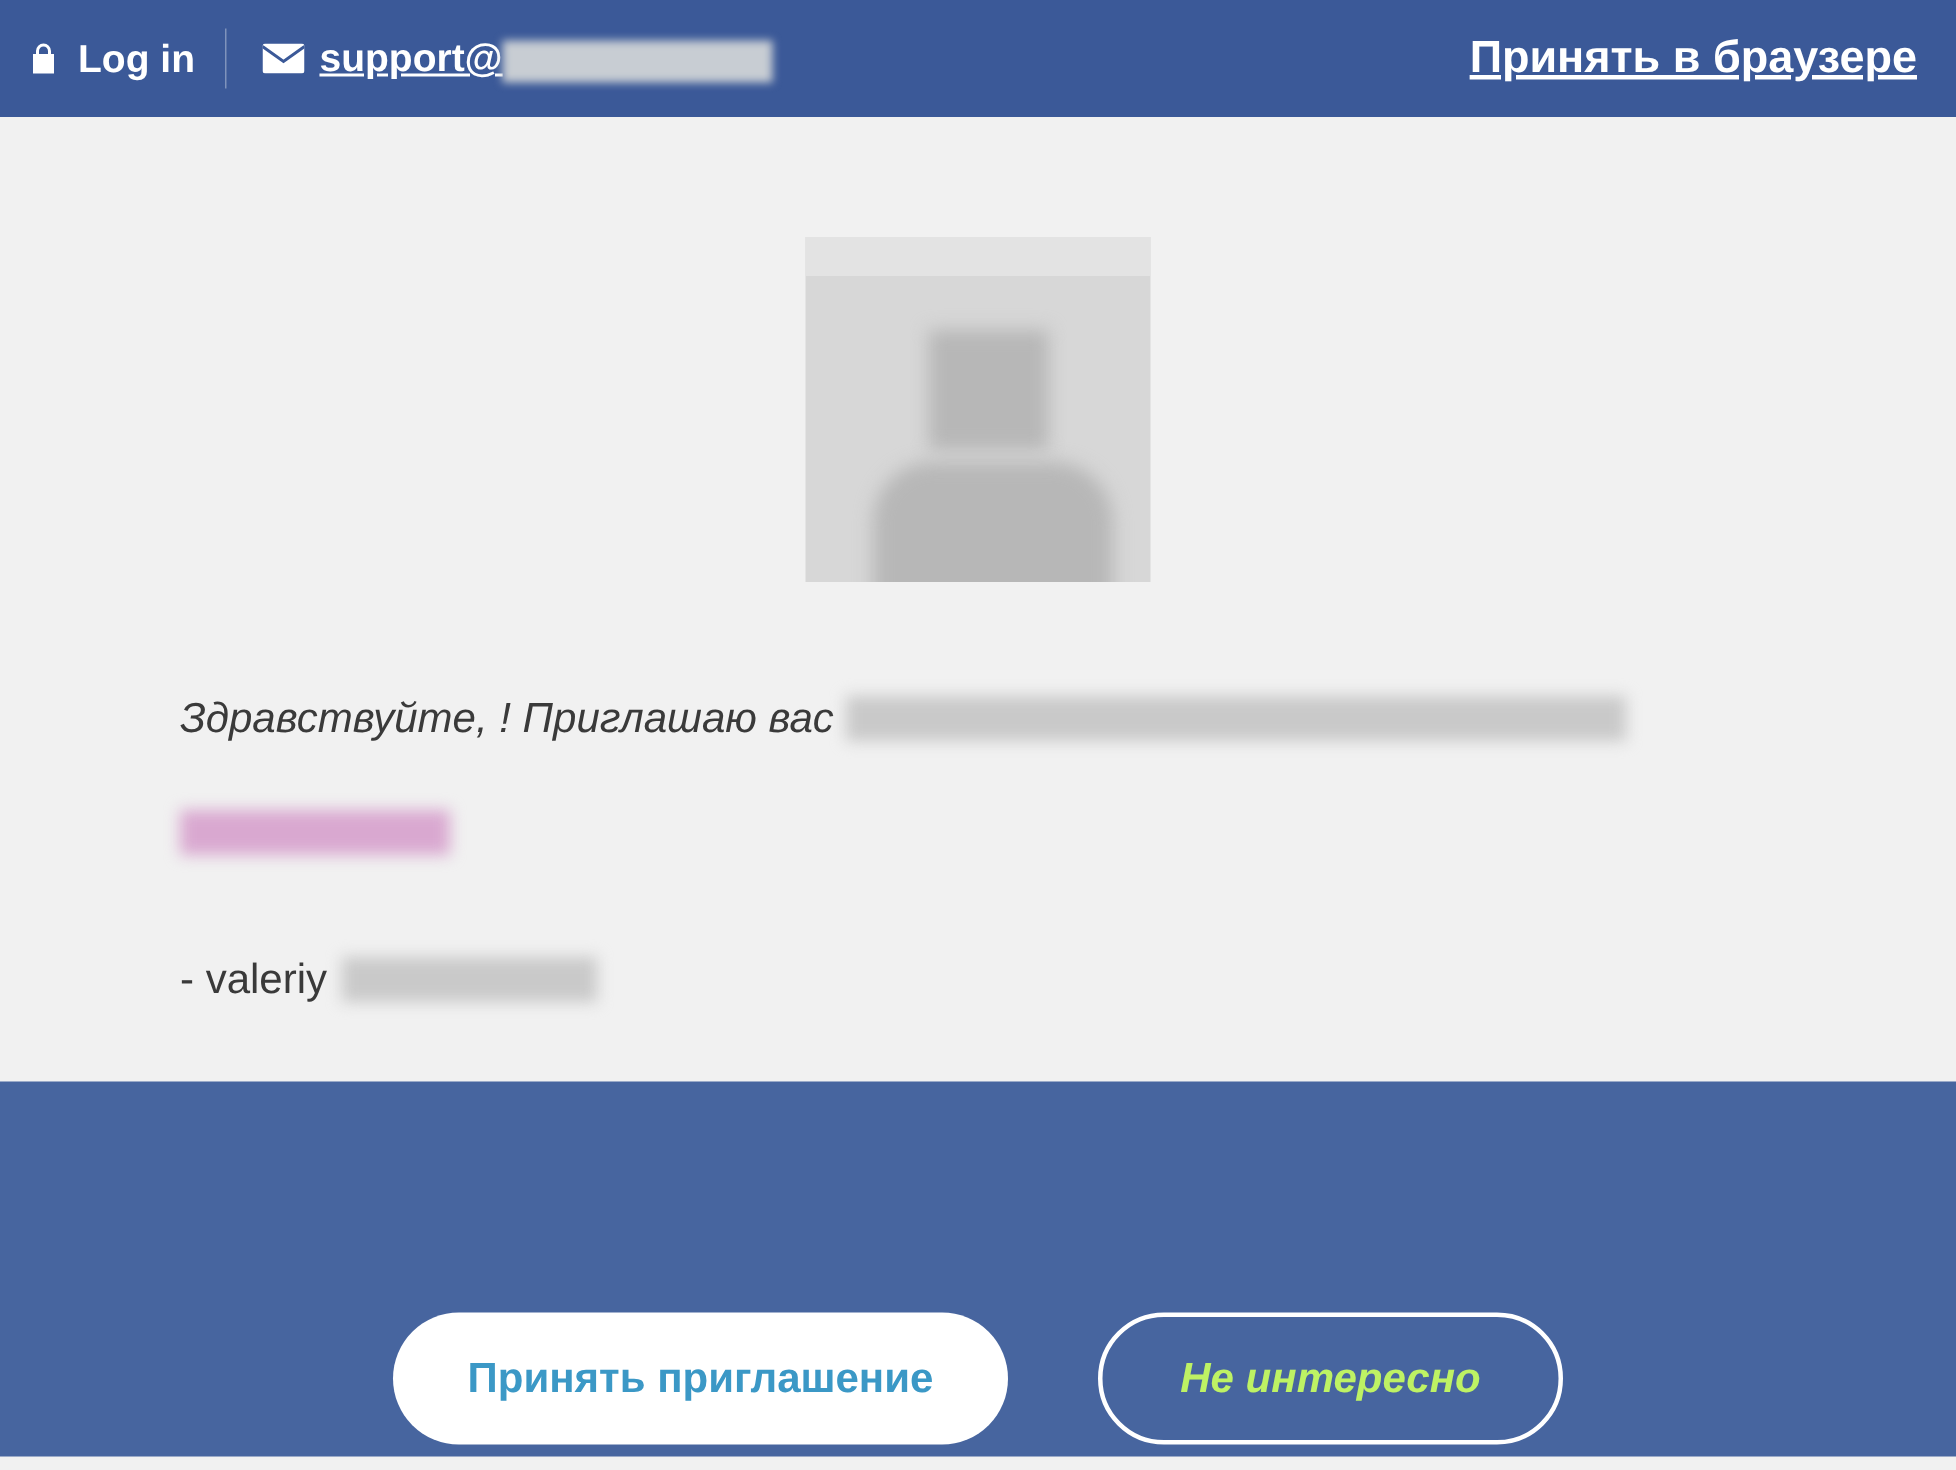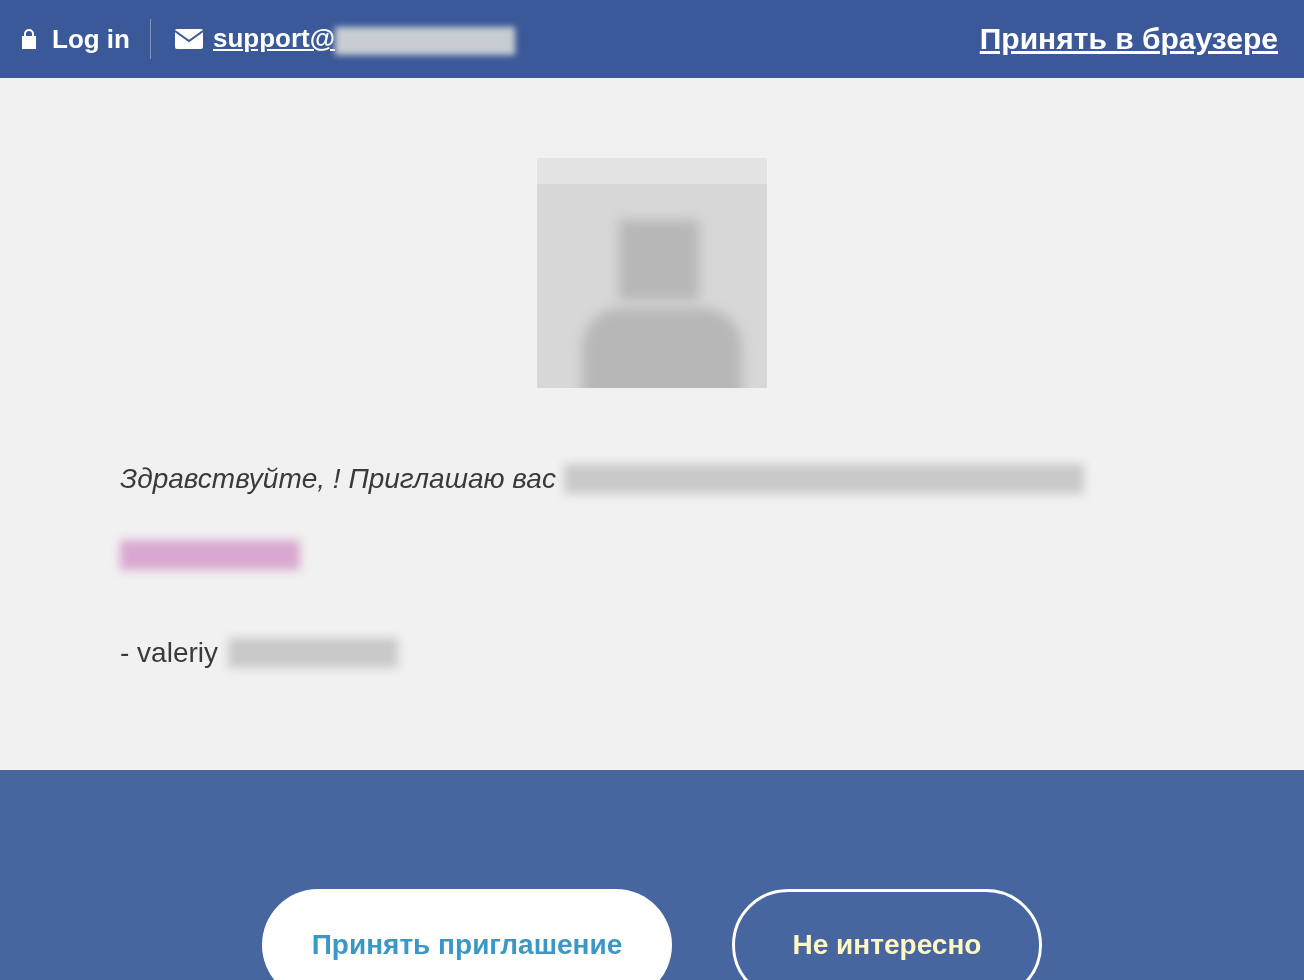--- a/index.html
+++ b/index.html
@@ -69,21 +69,21 @@
     font-weight: 700;
     font-size: 30px;
   }
 
   
   .content {
     width: 1264px;   
     margin: 0 auto;
     background: #f1f1f1;
     padding-top: 80px;
-    padding-bottom: 96px;
+    padding-bottom: 47px;
     box-sizing: border-box;
   }
 
   .avatar-wrap {
     width: 230px;
     height: 230px;
     margin: 0 auto;
     background: #d7d7d7;
     position: relative;
     overflow: hidden;
@@ -158,42 +158,43 @@
     height: 250px;
     width:100%;
     display:flex;
     align-items:flex-end;
     justify-content:center;
     gap:60px;
     padding-bottom:0;
     box-sizing:border-box;
   }
   .btn {
-    height: 112px;
+    height: 88px;
     border-radius: 60px;
     font-size: 28px;
     font-weight:700;
     display:flex;
     align-items:center;
     justify-content:center;
     cursor:pointer;
     box-sizing:border-box;
-    margin-bottom: 19px;
+    margin-bottom: 8px;
   }
   .btn-accept {
     width: 410px;
     background:#ffffff;
     color:#3b98c6;
     border:none;
   }
   .btn-decline {
     width: 310px;
     background:transparent;
-    color:#fef9c3;
+    color:#bef264;
     border:3px solid #ffffff;
+    font-style:italic;
   }
 </style>
 </head>
 <body>
 
 <div class="header">
   <div class="header-left">
 
     <span class="lock-icon">
       <svg width="18" height="22" viewBox="0 0 18 22">

